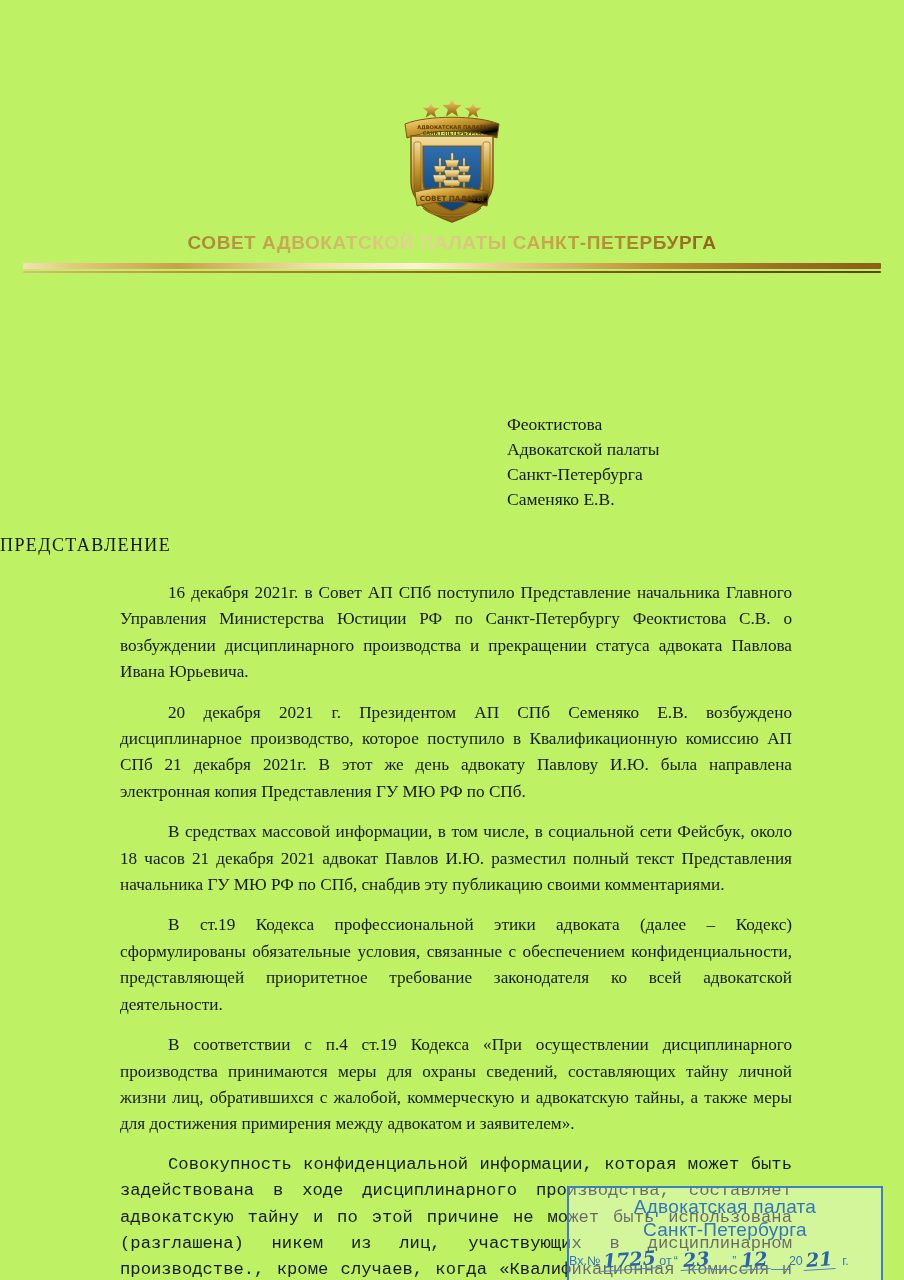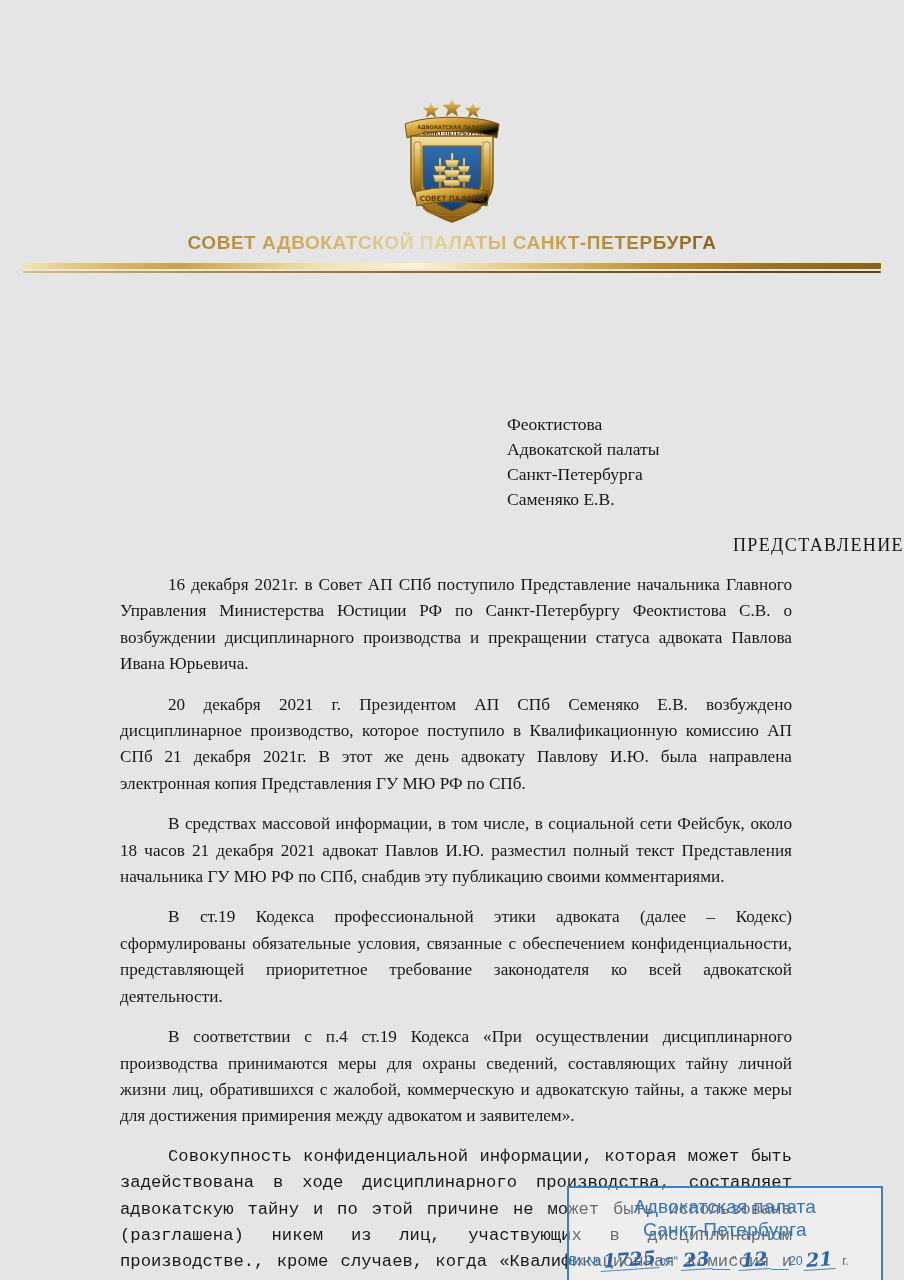--- a/index.html
+++ b/index.html
@@ -15,21 +15,21 @@
     overflow: hidden;
     font-family: "Liberation Serif", "DejaVu Serif", serif;
     color: #1b1b1b;
   }
 
   .page {
     position: absolute;
     inset: 0;
     width: 904px;
     height: 1280px;
-    background: #e5e5e5;
+    background: #bef264;
   }
 
   
   .letterhead {
     position: absolute;
     top: 0;
     left: 0;
     right: 0;
     text-align: center;
   }
@@ -99,41 +99,41 @@
     color: #17181a;
   }
   .addressee div { white-space: nowrap; }
 
   
   .doc-title {
     position: absolute;
     top: 535px;
     left: 0;
     right: 0;
-    text-align: right;
+    text-align: left;
     font-size: 18px;
     letter-spacing: 1.4px;
     color: #151617;
   }
 
   
   .body-text {
     position: absolute;
     top: 568px;
     left: 120px;
     width: 672px;
   }
 
   .para {
     text-align: justify;
     text-justify: inter-word;
     text-indent: 48px;
     font-size: 17.2px;
     line-height: 26.4px;
-    margin: 4px 0 14px 0;
+    margin: 12px 0 14px 0;
     color: #18191b;
     hyphens: none;
   }
   .para:last-child { margin-bottom: 0; font-family: Liberation Mono, monospace; }
 
   
   .stamp {
     position: absolute;
     left: 567px;
     top: 1186px;

